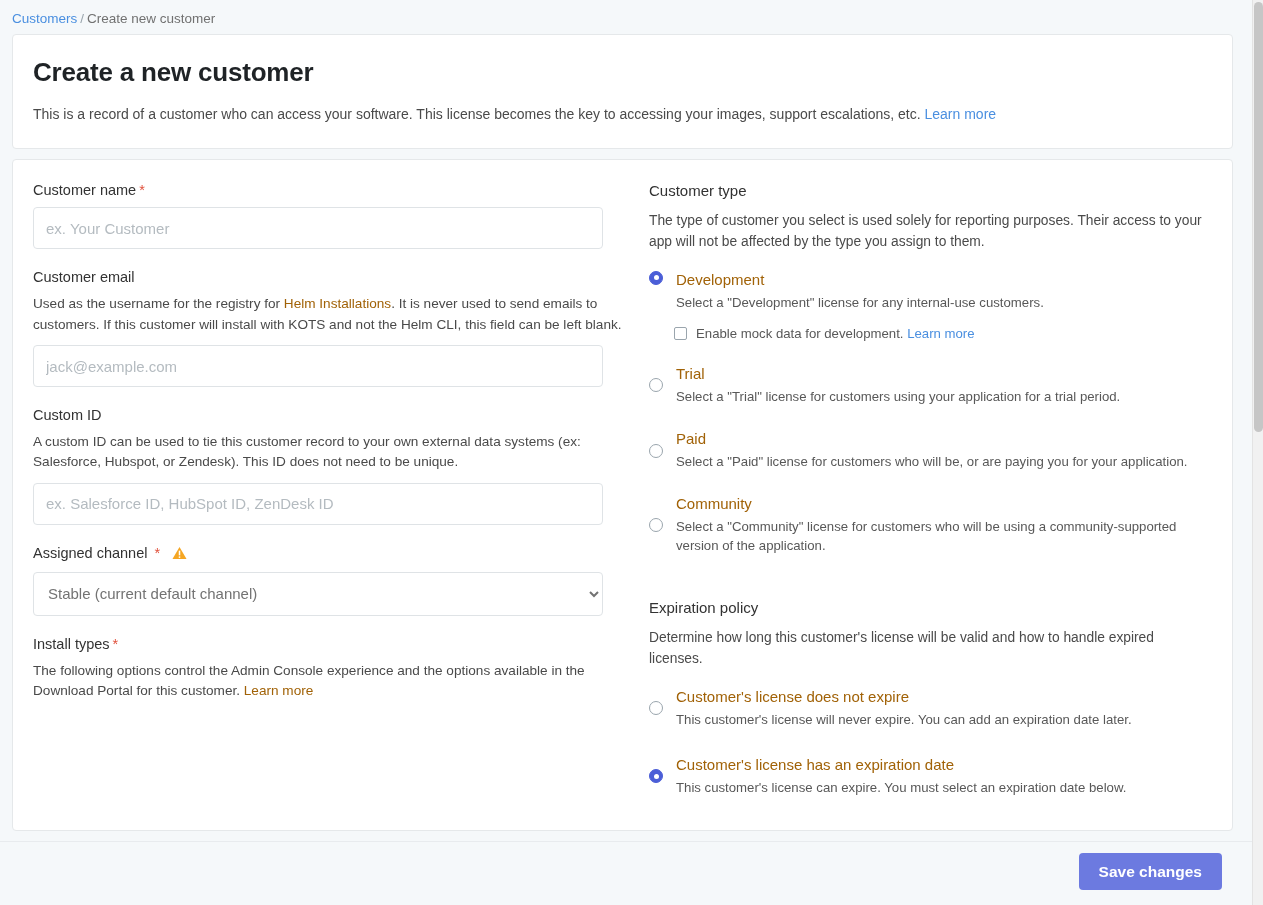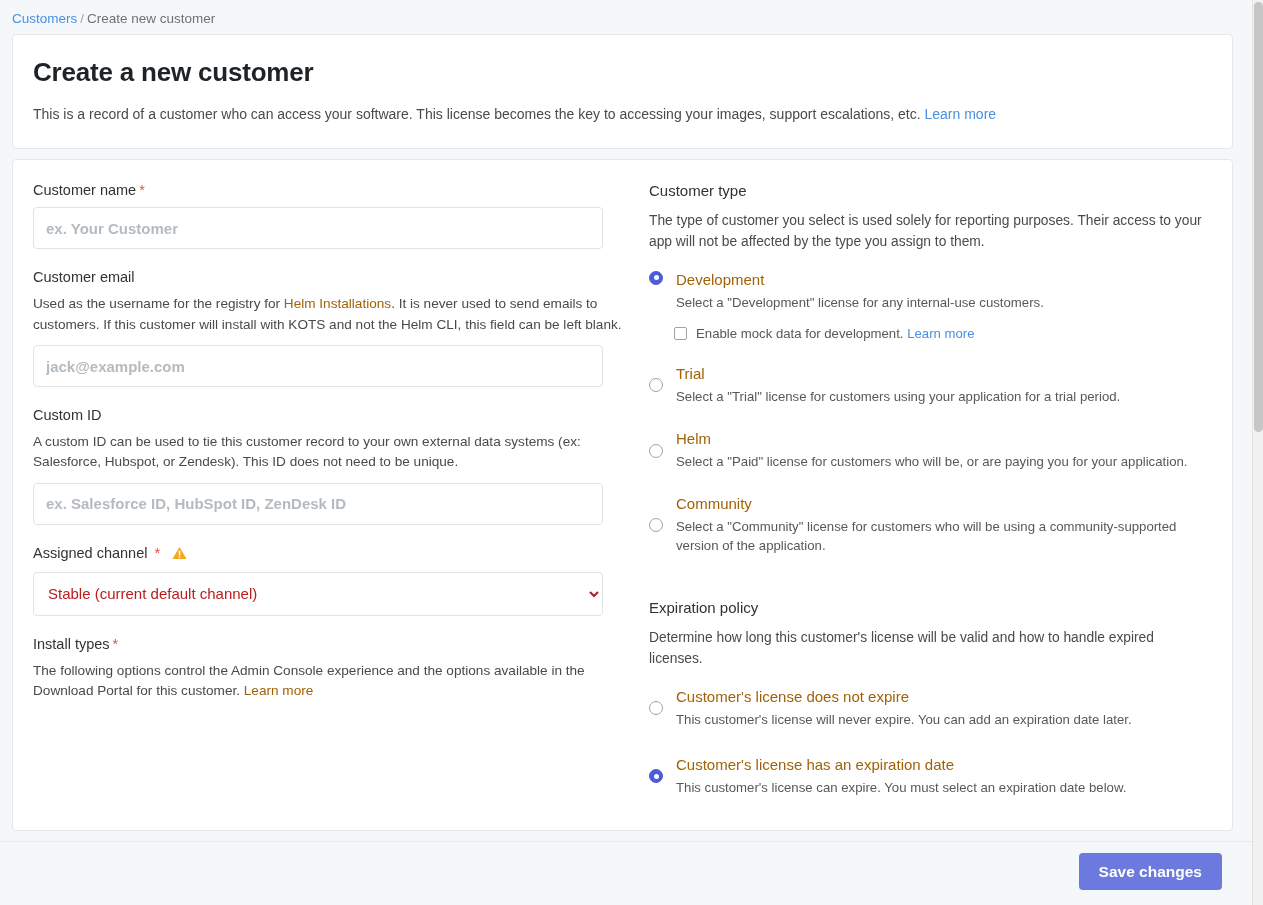--- a/index.html
+++ b/index.html
@@ -89,34 +89,33 @@
     width: 570px;
     height: 42px;
     border: 1px solid #dfe3e6;
     border-radius: 4px;
     padding: 0 12px;
     font-size: 15px;
     color: #323232;
     font-family: "Liberation Sans", sans-serif;
     background: #fff;
     outline: none;
-    font-weight: bold;
   }
   input.text-input::placeholder { color: #b4bbc0; }
 
   .field-block { margin-bottom: 20px; }
 
   select.channel-select {
     width: 570px;
     height: 44px;
     border: 1px solid #dfe3e6;
     border-radius: 4px;
     padding: 0 10px;
     font-size: 15px;
-    color: #b91c1c;
+    color: #737373;
     background: #fff;
     font-family: "Liberation Sans", sans-serif;
   }
 
   .warn-icon {
     display: inline-block;
     vertical-align: -2px;
     margin-left: 8px;
   }
 
@@ -340,21 +339,21 @@
           <div class="radio-title">Trial</div>
           <div class="radio-desc">Select a "Trial" license for customers using your application for a trial period.</div>
         </div>
       </div>
 
       <div style="height:10px"></div>
 
       <div class="radio-row radio-align-mid">
         <div class="radio-outer"></div>
         <div class="radio-body">
-          <div class="radio-title">Helm</div>
+          <div class="radio-title">Paid</div>
           <div class="radio-desc">Select a "Paid" license for customers who will be, or are paying you for your application.</div>
         </div>
       </div>
 
       <div style="height:10px"></div>
 
       <div class="radio-row radio-align-mid">
         <div class="radio-outer"></div>
         <div class="radio-body">
           <div class="radio-title">Community</div>

